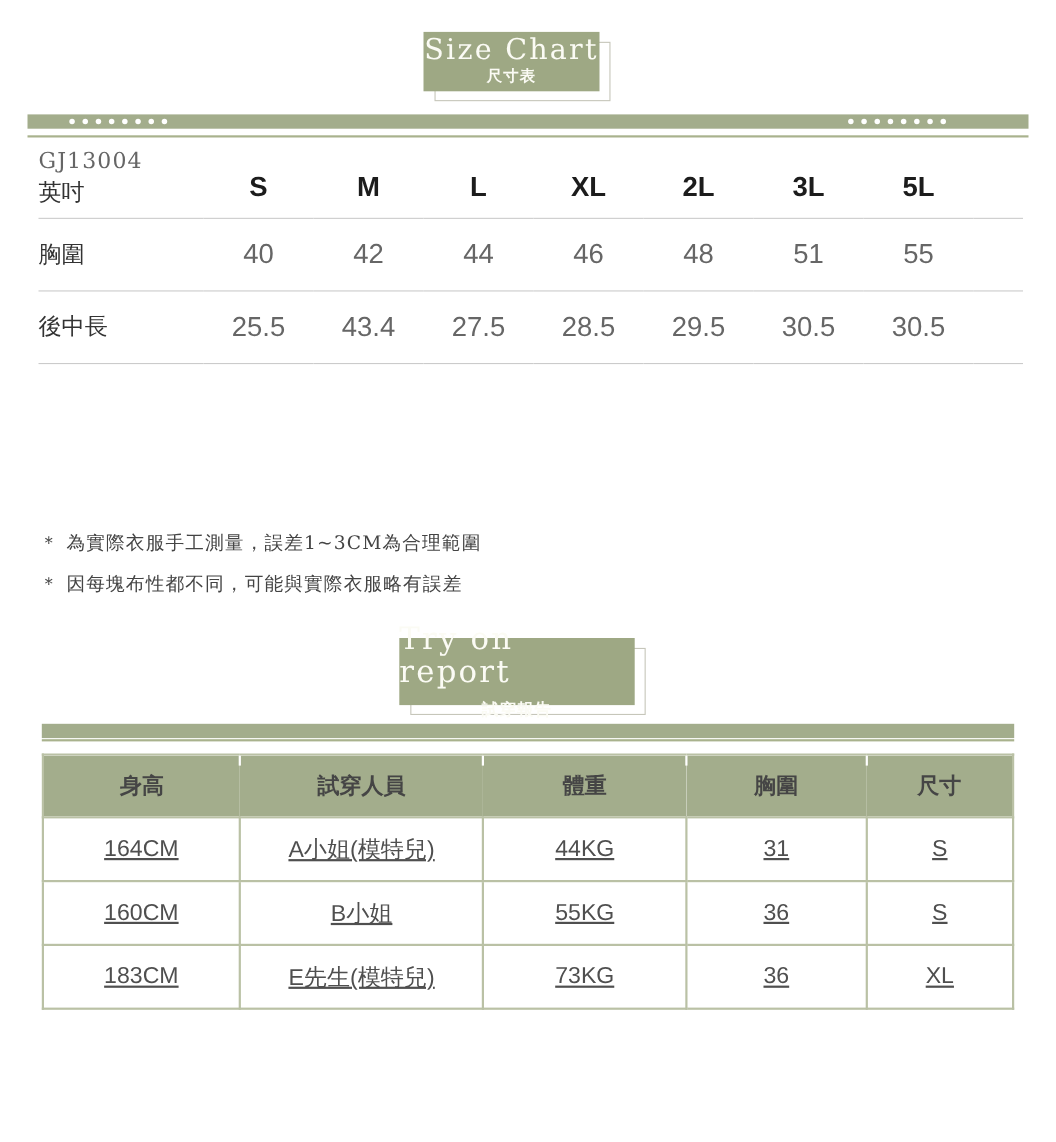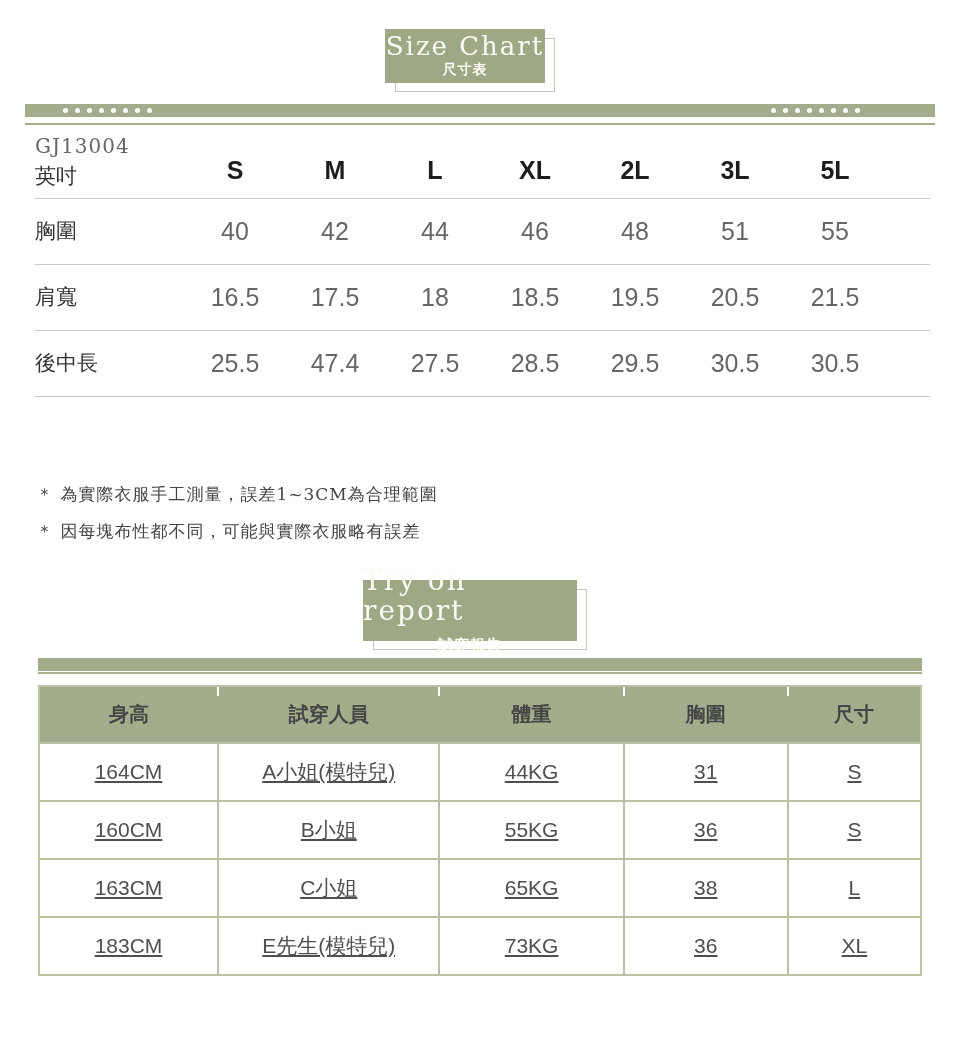--- a/index.html
+++ b/index.html
@@ -137,34 +137,23 @@
         <td class="val">40</td>
         <td class="val">42</td>
         <td class="val">44</td>
         <td class="val">46</td>
         <td class="val">48</td>
         <td class="val">51</td>
         <td class="val">55</td>
         <td></td>
       </tr>
       <tr>
-        <th class="row-label">肩寬</th>
-        <td class="val">16.5</td>
-        <td class="val">17.5</td>
-        <td class="val">18</td>
-        <td class="val">18.5</td>
-        <td class="val">19.5</td>
-        <td class="val">20.5</td>
-        <td class="val">21.5</td>
-        <td></td>
-      </tr>
-      <tr>
         <th class="row-label">後中長</th>
         <td class="val">25.5</td>
-        <td class="val">47.4</td>
+        <td class="val">43.4</td>
         <td class="val">27.5</td>
         <td class="val">28.5</td>
         <td class="val">29.5</td>
         <td class="val">30.5</td>
         <td class="val">30.5</td>
         <td></td>
       </tr>
     </tbody>
 </table>
 
@@ -210,27 +199,20 @@
         <td>S</td>
       </tr>
       <tr>
         <td>160CM</td>
         <td>B小姐</td>
         <td>55KG</td>
         <td>36</td>
         <td>S</td>
       </tr>
       <tr>
-        <td>163CM</td>
-        <td>C小姐</td>
-        <td>65KG</td>
-        <td>38</td>
-        <td>L</td>
-      </tr>
-      <tr>
         <td>183CM</td>
         <td>E先生(模特兒)</td>
         <td>73KG</td>
         <td>36</td>
         <td>XL</td>
       </tr>
     </tbody>
 </table>
 
 </body></html>

